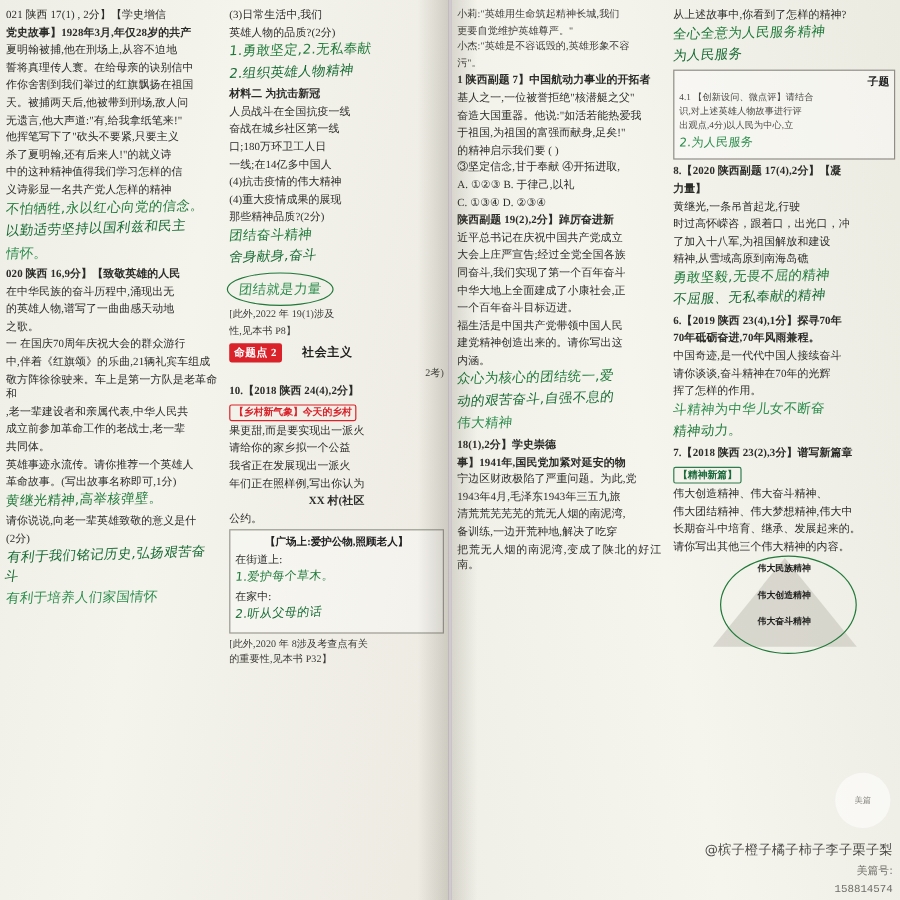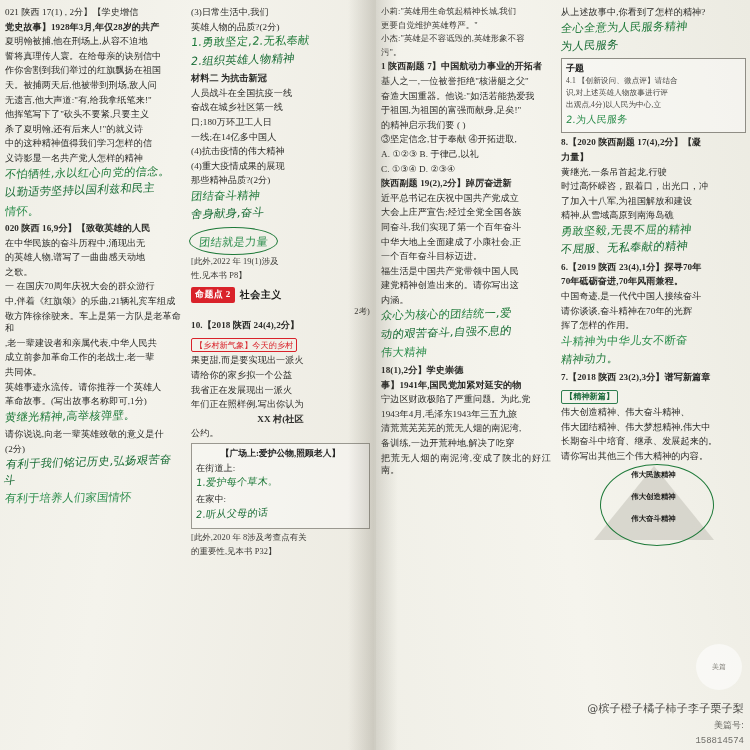--- a/index.html
+++ b/index.html
@@ -96,37 +96,37 @@
     font-family: "Liberation Serif", serif;
     font-size: 9px;
     font-weight: bold;
     padding: 1.5px 4px;
     border-radius: 2px;
     letter-spacing: 0.4px;
   }
   .tagline {
     display: flex;
     align-items: center;
-    gap: 5px;
+    gap: 17px;
     margin: 5px 0 3px 0;
   }
   .tagline .t2 {
     font-family: "Liberation Serif", serif;
     font-size: 10px;
     font-weight: bold;
     color: #1d1d1b;
     letter-spacing: 0.5px;
   }
   .redlabel {
     display: inline-block;
     border: 1px solid #d9222a;
     color: #d9222a;
     font-family: "Liberation Serif", serif;
     font-size: 8.2px;
-    font-weight: normal;
+    font-weight: bold;
     padding: 0.5px 3px;
     border-radius: 2px;
     margin-bottom: 2px;
     text-align: right;
   }
   .greenlabel {
     display: inline-block;
     border: 1px solid #2e7d4f;
     color: #1c6b3c;
     font-family: "Liberation Serif", serif;
@@ -154,21 +154,21 @@
     border: 1px solid #8f8d85;
     background: rgba(255,255,255,0.4);
     padding: 3px 4px;
     margin: 2px 0 3px 0;
   }
   .topicbox .th {
     font-family: "Liberation Serif", serif;
     font-size: 9px;
     font-weight: bold;
     color: #222;
-    text-align: left;
+    text-align: right;
     margin-bottom: 1px;
   }
   .ellipse-note {
     position: relative;
     display: inline-block;
     padding: 4px 8px;
     margin: 2px 0;
   }
   .ellipse-note::before {
     content: "";

